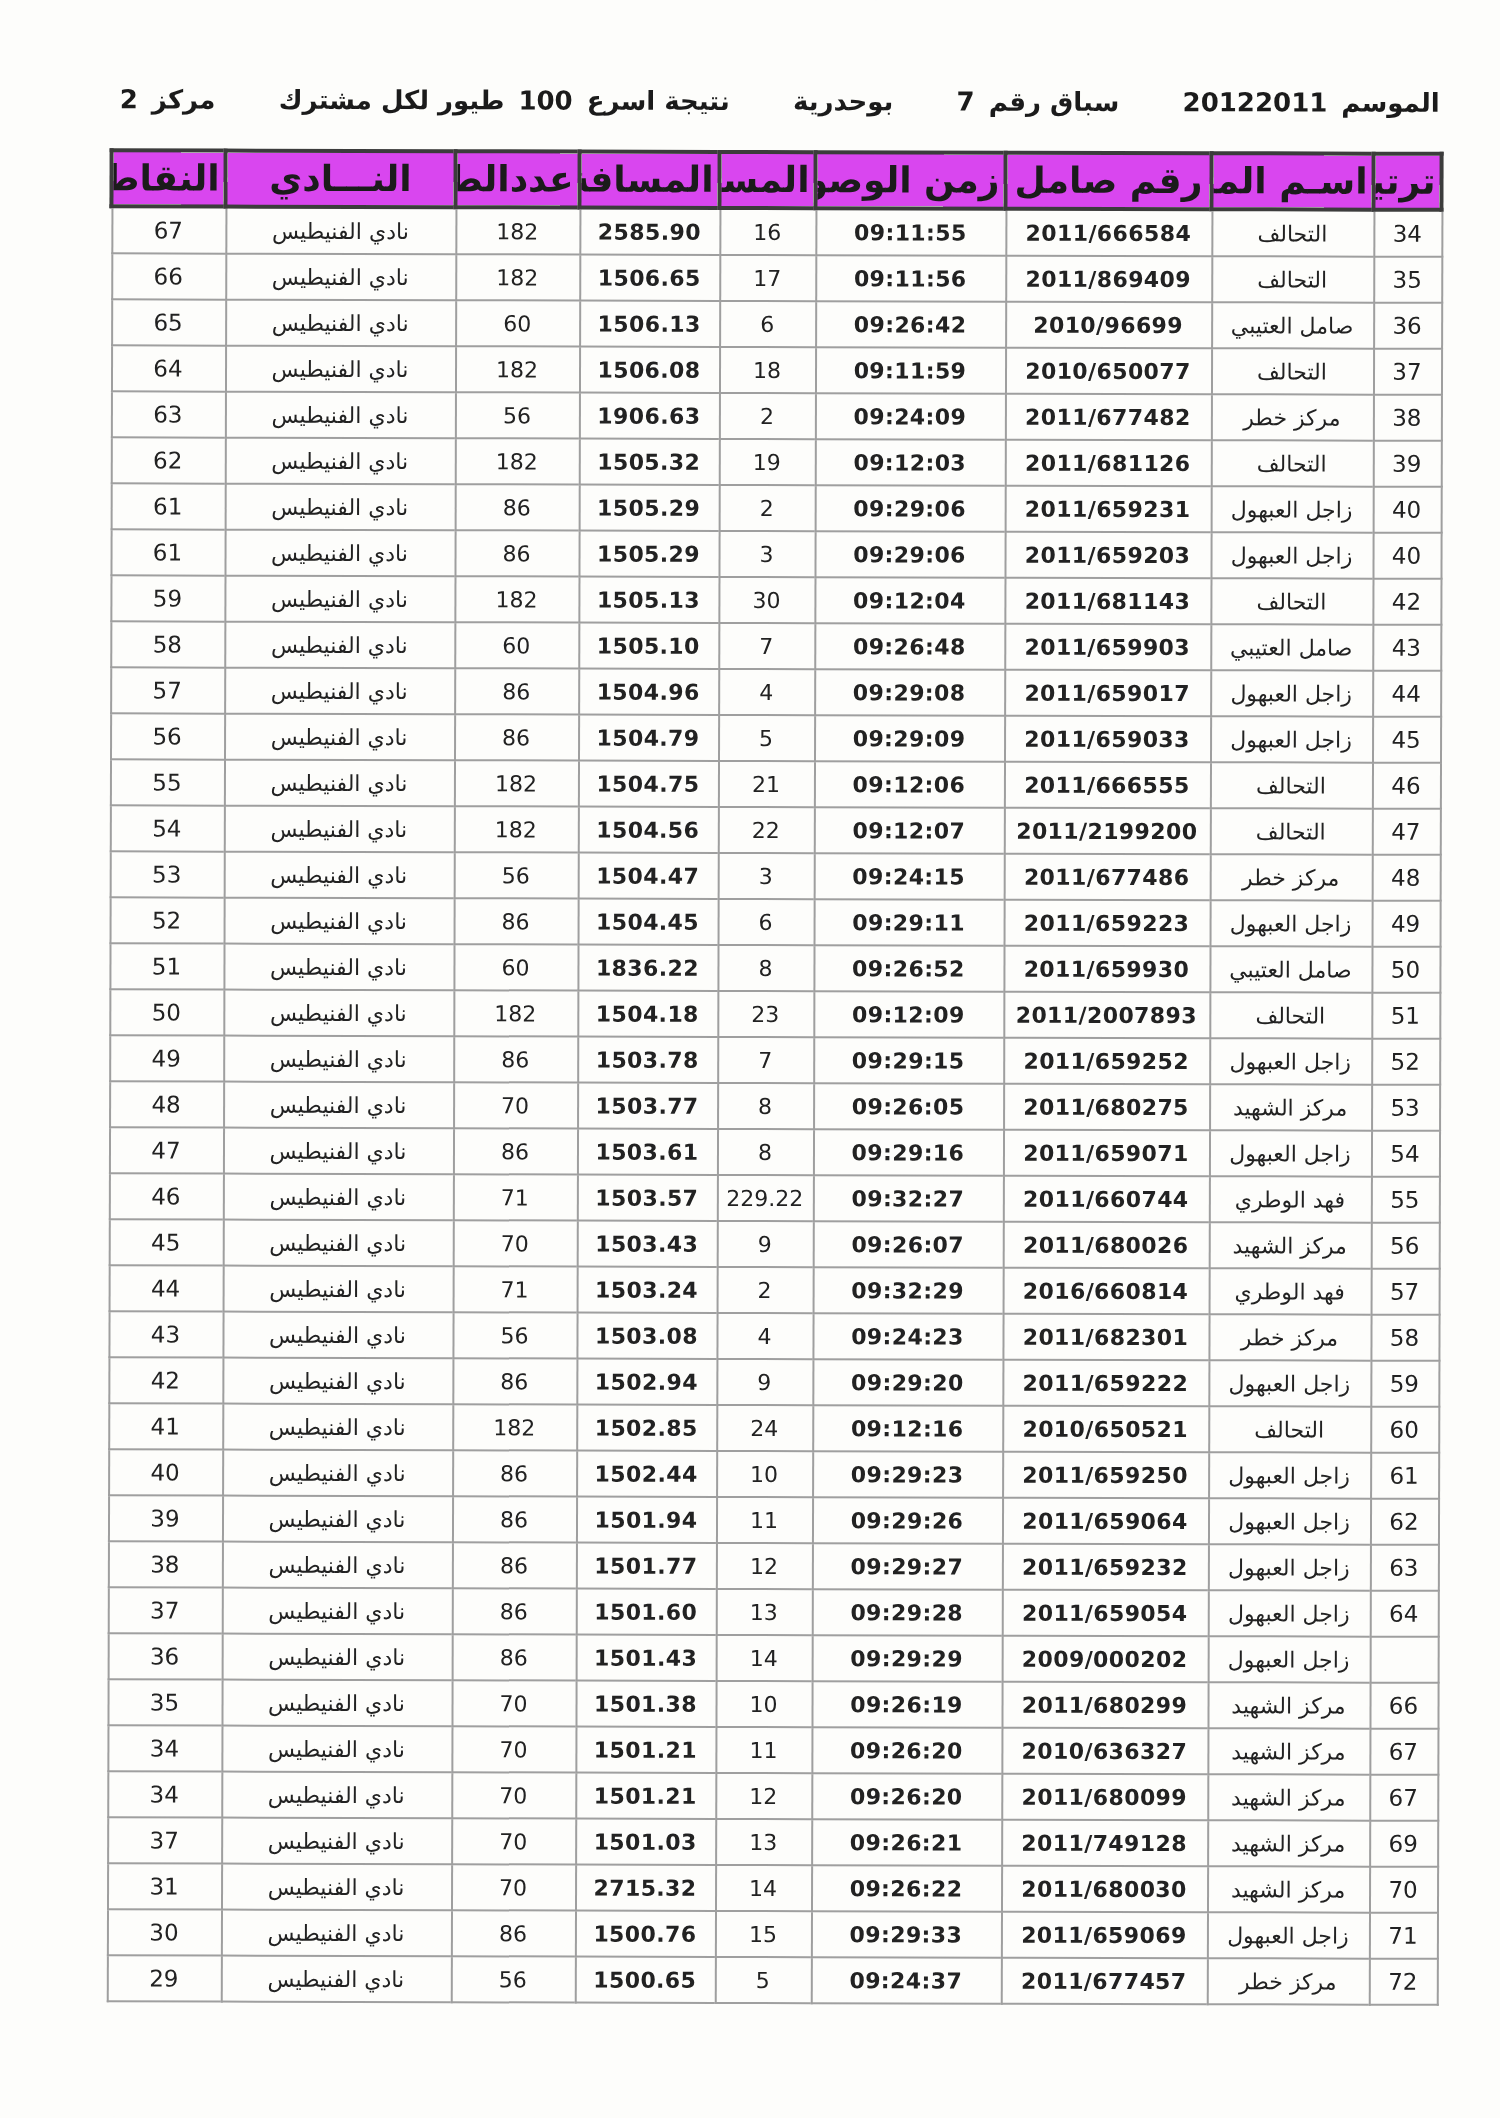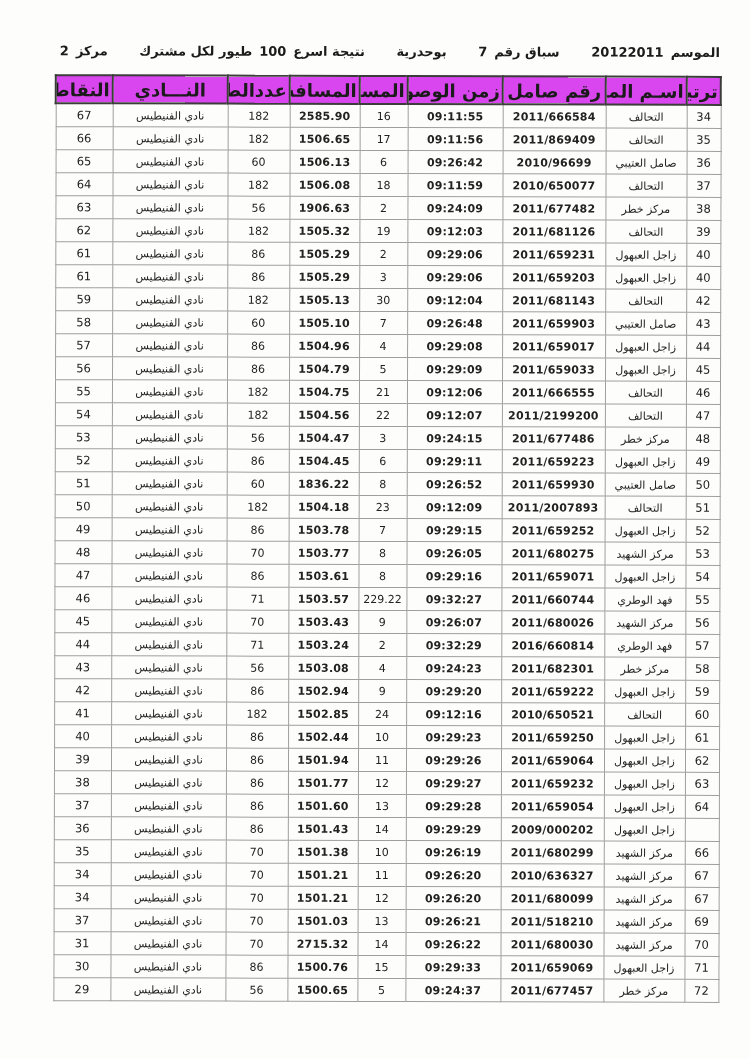--- a/index.html
+++ b/index.html
@@ -507,21 +507,21 @@
           <td class="col-time">09:26:20</td>
           <td class="col-distance">12</td>
           <td class="col-speed">1501.21</td>
           <td class="col-birds">70</td>
           <td class="col-club">نادي الفنيطيس</td>
           <td class="col-points">34</td>
         </tr>
         <tr>
           <td class="col-rank">69</td>
           <td class="col-name">مركز الشهيد</td>
-          <td class="col-ring">2011/518210</td>
+          <td class="col-ring">2011/749128</td>
           <td class="col-time">09:26:21</td>
           <td class="col-distance">13</td>
           <td class="col-speed">1501.03</td>
           <td class="col-birds">70</td>
           <td class="col-club">نادي الفنيطيس</td>
           <td class="col-points">37</td>
         </tr>
         <tr>
           <td class="col-rank">70</td>
           <td class="col-name">مركز الشهيد</td>

